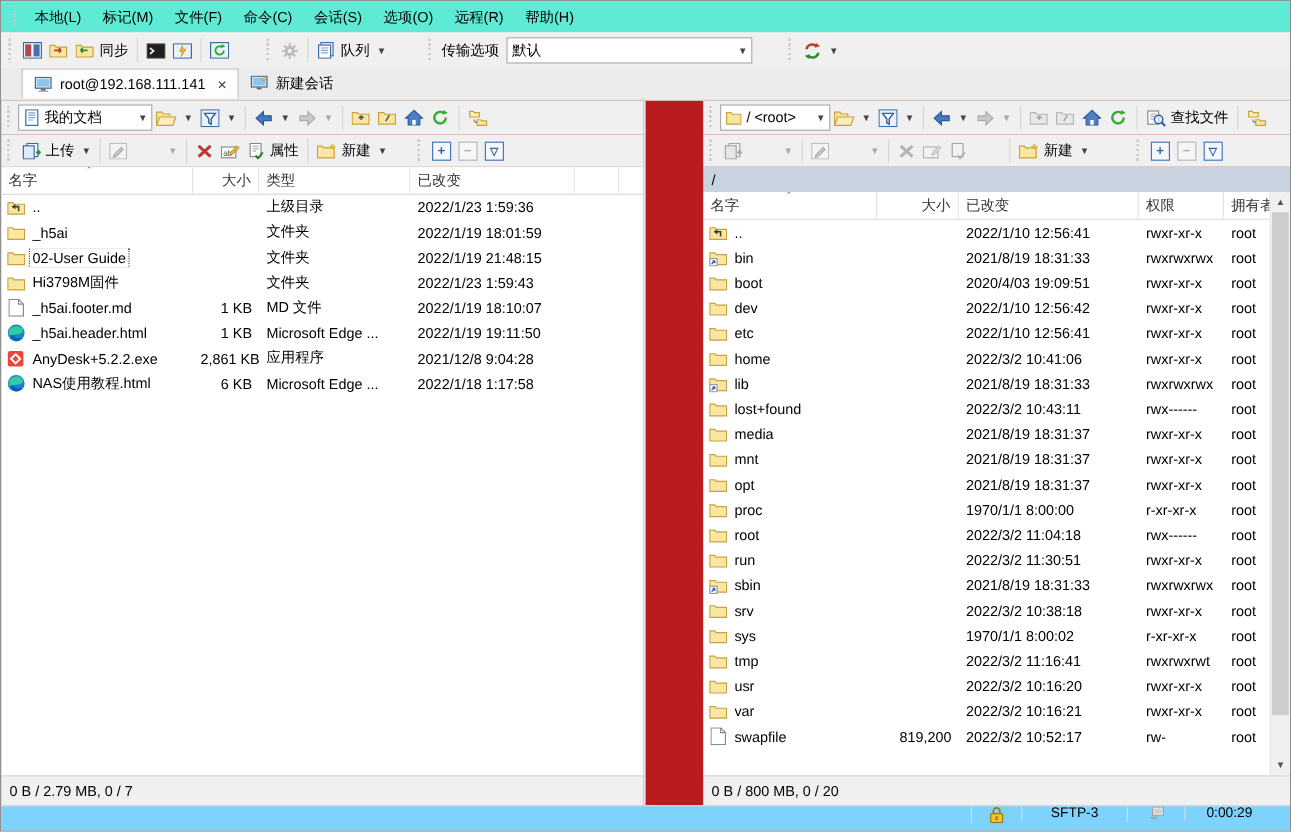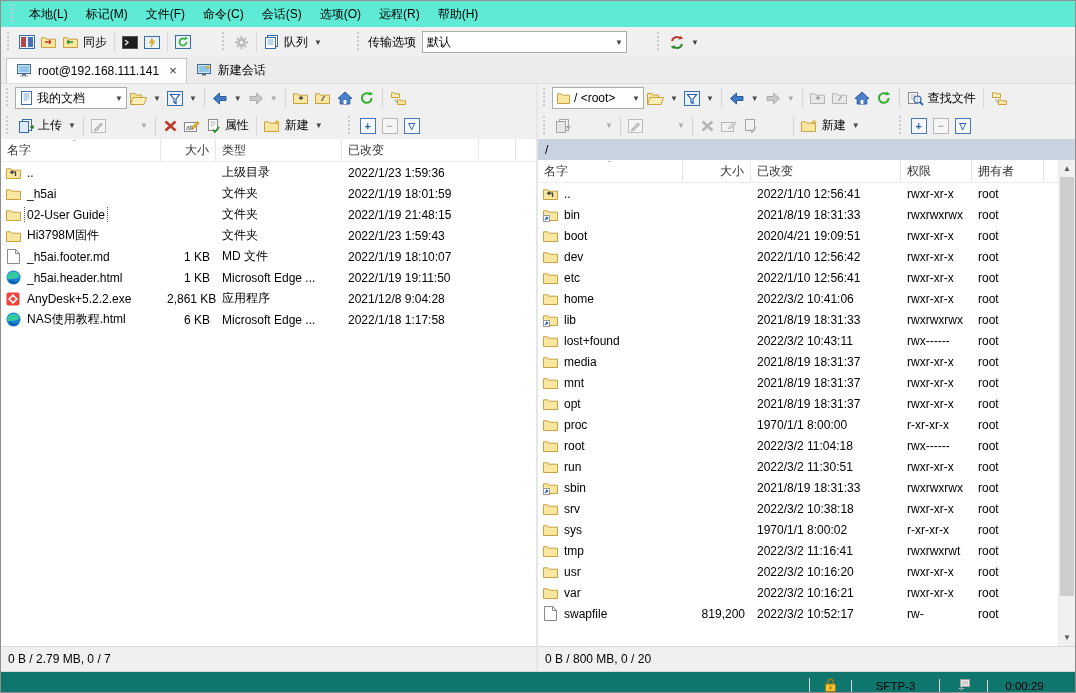--- a/index.html
+++ b/index.html
@@ -23,30 +23,30 @@
   .tb-sep { width:1px; height:20px; background:#d7d7d7; margin:0 4px; flex:none; }
   .grip { width:5px; height:20px; margin:0 4px 0 2px; flex:none;
           background:repeating-linear-gradient(to bottom,#c9c9c9 0 2px,transparent 2px 4px);
           background-size:2px 100%; background-repeat:no-repeat; }
   .dd { font-size:8px; color:#444; margin-left:2px; }
   .dd.dis { color:#aaa; }
   .dis-label { color:#9b9b9b;margin-top:39px; }
   svg { display:block; }
 
   
-  .tabbar { height:27px; background:#ececec; display:flex; align-items:center; padding-left:5px; flex:none; border-bottom:1px solid #dcdcdc; }
+  .tabbar { height:27px; background:#ececec; display:flex; align-items:flex-start; padding-left:17px; flex:none; border-bottom:1px solid #dcdcdc; }
   .tab { display:flex; align-items:center; gap:6px; padding:0 9px; height:25px; }
   .tab.active { background:#fdfdfd; border:1px solid #c6c6c6; border-bottom:none; }
   .tab .close { margin-left:4px; font-size:13px; color:#333; }
 
   
   .main { flex:1; display:flex; min-height:0; background:#b91c1c; }
   .panel { display:flex; flex-direction:column; min-width:0; }
   .panel.left { width:537px; flex:none; border-right:2px solid #e6e6e6; }
-  .panel.right { flex:1; }
+  .panel.right { flex:1;padding-left:48px; }
 
   .ptoolbar { height:28px; background:#f0f0f0; display:flex; align-items:center; padding:0 3px; flex:none; }
   .ptoolbar2 { height:27px; }
   .combo { height:22px; background:#fff; border:1px solid #ababab; display:flex; align-items:center; padding:0 3px 0 4px; gap:4px; }
   .combo .dd { margin-left:auto; padding-left:6px; }
   .combo.loc-left { width:112px; }
   .combo.loc-right { width:92px; }
   .combo.preset { width:205px; }
 
   .pathbar { height:21px; display:flex; align-items:center; padding:0 7px; flex:none; font-size:12px; }
@@ -73,21 +73,21 @@
 
   
   .vscroll { position:absolute; top:0; right:0; bottom:0; width:17px; background:#f0f0f0; border-left:1px solid #eaeaea; z-index:3; }
   .vs-arrow { height:17px; display:flex; align-items:center; justify-content:center; font-size:8px; color:#555; }
   .vs-arrow.down { position:absolute; bottom:0; left:0; right:0; }
   .vs-thumb { position:absolute; top:17px; left:1px; right:1px; bottom:50px; background:#cdcdcd; }
 
   .pstatus { height:25px; background:#f0f0f0; border-top:1px solid #d9d9d9; display:flex; align-items:center; padding:0 7px; flex:none; }
 
   
-  .bottombar { height:21px; background:#0f766e; border-top:1px solid #d9d9d9; display:flex; align-items:flex-end; justify-content:flex-end; flex:none; font-size:11.5px; }
+  .bottombar { height:21px; background:#7dd3fc; border-top:1px solid #d9d9d9; display:flex; align-items:flex-start; justify-content:flex-end; flex:none; font-size:11.5px; }
   .sb-seg { border-left:1px solid #d9d9d9; display:flex; align-items:center; justify-content:center; padding:0 12px; gap:5px; }
   .sb-grip { width:14px; background:
       radial-gradient(circle at 11px 16px,#bdbdbd 1.2px,transparent 1.5px),
       radial-gradient(circle at 11px 11px,#bdbdbd 1.2px,transparent 1.5px),
       radial-gradient(circle at 6px 16px,#bdbdbd 1.2px,transparent 1.5px); }
 
   .plusbox { width:16px; height:16px; border:1px solid #4a76b8; background:#f4f8fd; color:#2f5fa8; display:flex; align-items:center; justify-content:center; font-size:11px; font-weight:bold; }
   .plusbox.dis { border-color:#b9b9b9; color:#b0b0b0; background:#f6f6f6; }
 </style>
 </head>
@@ -708,21 +708,21 @@
             <div class="frow">
               <div class="cell name">
                 <span class="ficon">
                   <svg width="15" height="14" viewBox="0 0 15 14">
                     <path d="M.5 12.5V2.8h4.2l1.1 1.4h8.7v8.3z" fill="#f9e6a0" stroke="#c8a140"></path>
                   </svg>
                 </span>
                 <span class="name-text">boot</span>
               </div>
               <div class="cell size"></div>
-              <div class="cell changed">2020/4/21 19:09:51</div>
+              <div class="cell changed">2020/4/03 19:09:51</div>
               <div class="cell perms">rwxr-xr-x</div>
               <div class="cell owner">root</div>
               <div class="cell filler"></div>
             </div>
             <div class="frow">
               <div class="cell name">
                 <span class="ficon">
                   <svg width="15" height="14" viewBox="0 0 15 14">
                     <path d="M.5 12.5V2.8h4.2l1.1 1.4h8.7v8.3z" fill="#f9e6a0" stroke="#c8a140"></path>
                   </svg>

